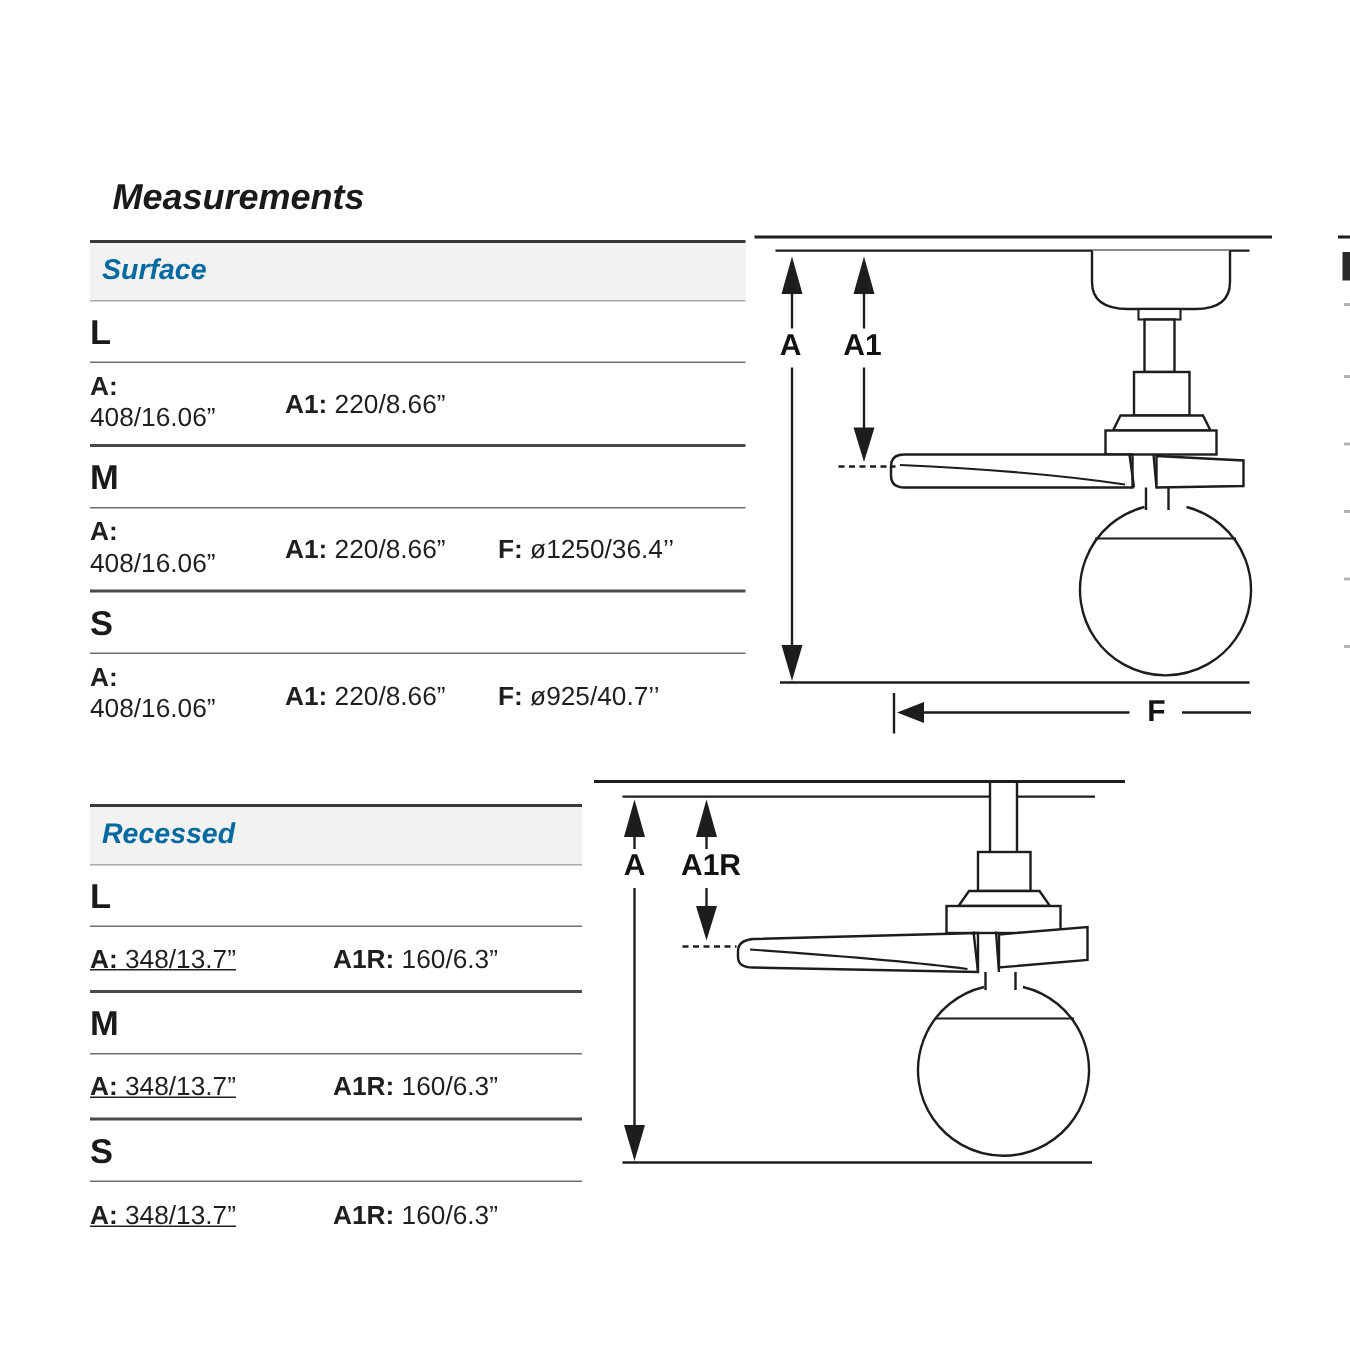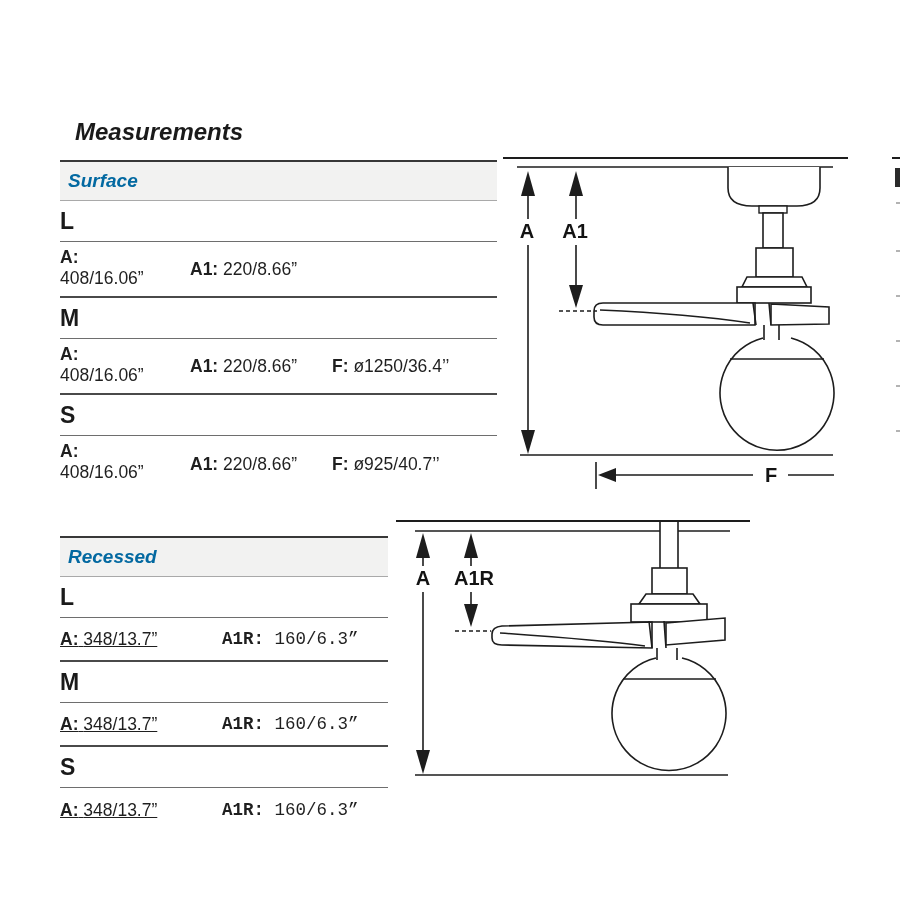--- a/index.html
+++ b/index.html
@@ -39,21 +39,21 @@
   #surface-table .size-row{height:41px;}
   #surface-table .data-row{height:56px;}
   #surface-table .col-a{width:130px;padding-top:5px;line-height:21px;}
   #surface-table .col-a1{width:142px;display:flex;align-items:center;}
   #surface-table .col-f{flex:1;display:flex;align-items:center;}
   
   #recessed-table{left:60px;top:521px;width:328px;margin-top:15px;}
   #recessed-table .size-row{height:41px;}
   #recessed-table .data-row{height:44px;align-items:center;}
   #recessed-table .col-a{width:162px;text-decoration:underline;}
-  #recessed-table .col-a1r{flex:1;font-family:Liberation Mono, monospace;}
+  #recessed-table .col-a1r{flex:1;}
 
   
   .dim-label{
     font-size:20px;font-weight:bold;color:#131313;
     transform:translate(-50%,-50%);white-space:nowrap;
   }
 
   
   svg{position:absolute;overflow:visible;}
   .ln{stroke:#1d1d1d;fill:none;}

